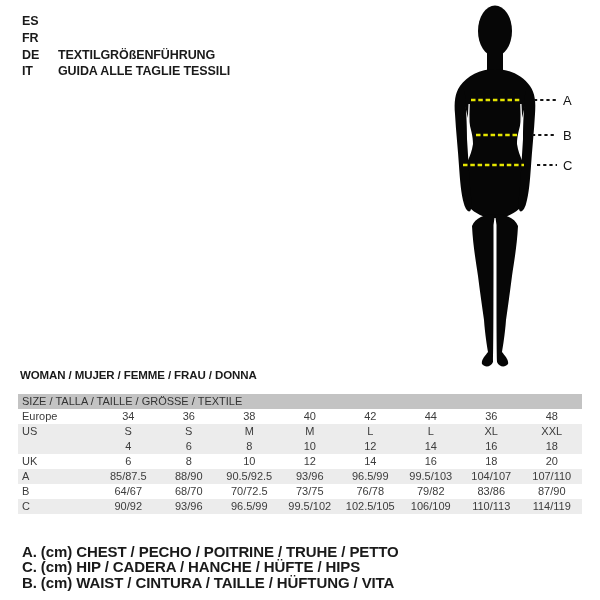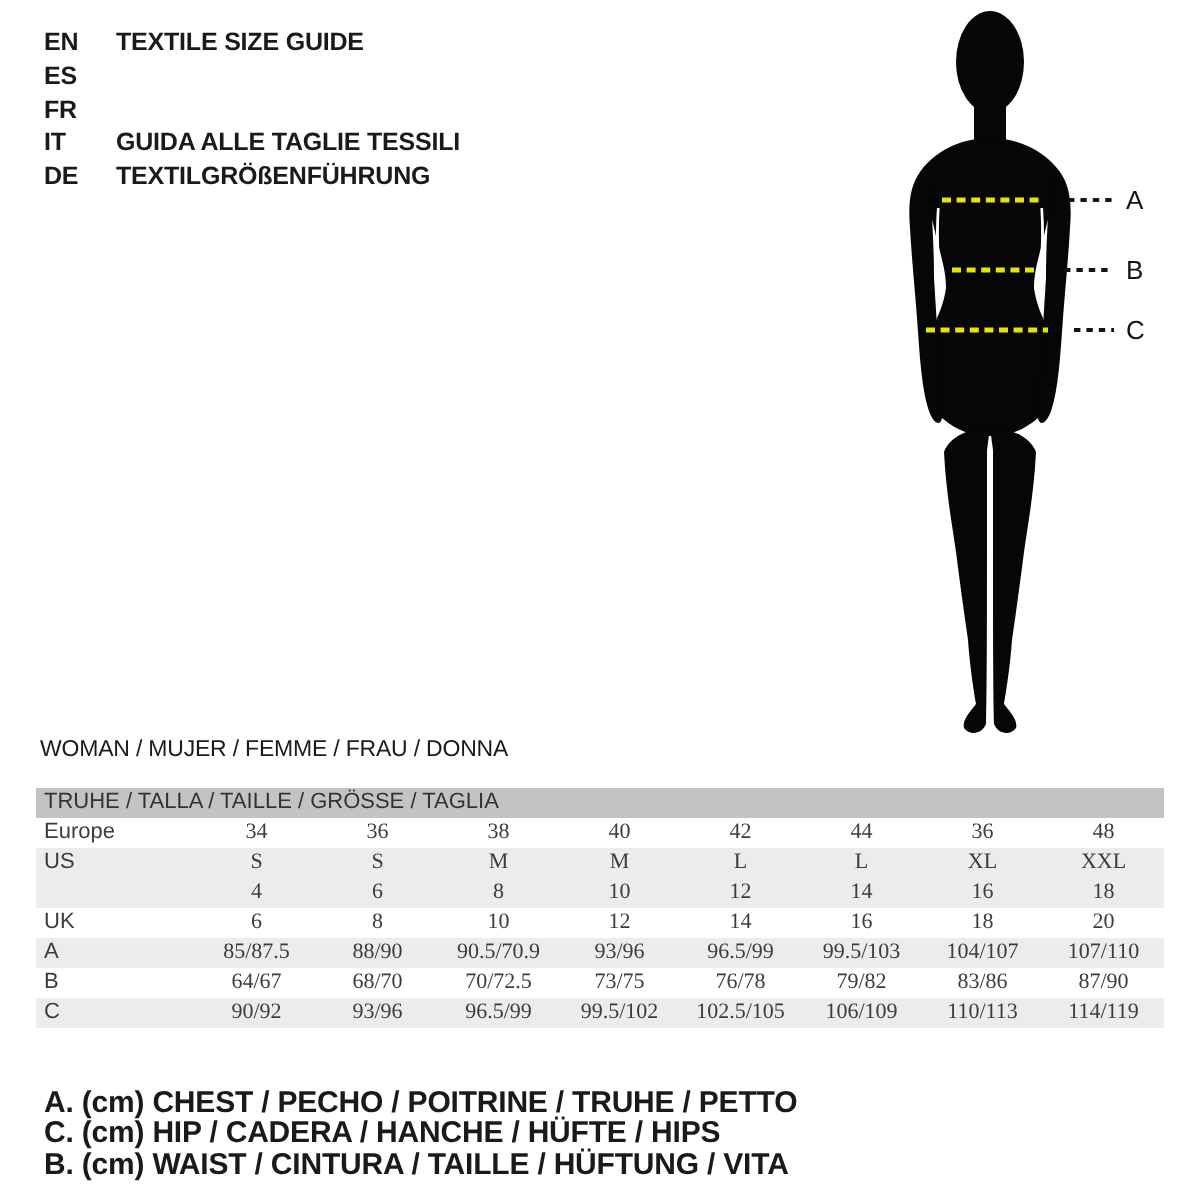--- a/index.html
+++ b/index.html
@@ -17,52 +17,48 @@
   
   .languages{position:absolute;left:22px;top:13px;}
   .lang-row{display:flex;font-weight:bold;font-size:12.5px;line-height:16.8px;letter-spacing:-0.1px;}
   .lang-code{width:36px;flex:0 0 36px;}
   
   .figure-wrap{position:absolute;left:425px;top:0;width:175px;height:372px;}
   .yline{stroke:var(--line-yellow);stroke-width:2.4;stroke-dasharray:4.5 2.8;fill:none;}
   .kline{stroke:#141414;stroke-width:2;stroke-dasharray:3.2 3;fill:none;}
   .marker-letter{font-family:"Liberation Sans",sans-serif;font-size:13px;fill:#141414;}
   
-  .gender-title{position:absolute;left:20px;top:369px;font-weight:normal;font-size:11.5px;letter-spacing:-0.1px;text-align:right;}
+  .gender-title{position:absolute;left:20px;top:369px;font-weight:bold;font-size:11.5px;letter-spacing:-0.1px;text-align:right;}
   
   .size-table{position:absolute;left:18px;top:394px;width:564px;font-size:11px;color:var(--table-ink);}
   .thead{background:var(--header-bar);height:15px;line-height:15px;padding-left:4px;color:#333;}
   .trow{display:flex;height:15px;line-height:15px;}
   .trow.shaded{background:var(--row-shaded);}
   .rlabel{flex:0 0 80px;padding-left:4px;box-sizing:border-box;}
-  .cell{flex:1;text-align:center;font-family:Liberation Serif, serif;}
+  .cell{flex:1;text-align:center;}
   
   .legend{position:absolute;left:22px;top:544px;font-weight:bold;font-size:15px;line-height:15.3px;letter-spacing:-0.1px;}
 </style>
 </head>
 <body>
 
 <div class="languages" id="languages">
     <div class="lang-row">
-      <span class="lang-code">EN</span>
-      <span class="lang-title">TEXTILE SIZE GUIDE</span>
-    </div>
-    <div class="lang-row">
       <span class="lang-code">ES</span>
     </div>
     <div class="lang-row">
       <span class="lang-code">FR</span>
     </div>
     <div class="lang-row">
+      <span class="lang-code">DE</span>
+      <span class="lang-title">TEXTILGRÖßENFÜHRUNG</span>
+    </div>
+    <div class="lang-row">
       <span class="lang-code">IT</span>
       <span class="lang-title">GUIDA ALLE TAGLIE TESSILI</span>
-    </div>
-    <div class="lang-row">
-      <span class="lang-code">DE</span>
-      <span class="lang-title">TEXTILGRÖßENFÜHRUNG</span>
     </div>
   </div>
 
 <div class="figure-wrap">
   <svg width="175" height="372" viewBox="0 0 175 372">
     <g fill="#060606">
       <ellipse cx="70" cy="31" rx="17" ry="25.5"></ellipse>
       <rect x="62" y="44" width="16" height="32"></rect>
       <path d="M35,86 C42,76 55,69 70,69 C85,69 98,76 105,86 C103,98 99,108 97,118 C94,130 92,136 92,144 C94,158 100,163 102,174 C104,188 99,201 94,209 C86,216 78,218 70,218 C62,218 54,216 46,209 C41,201 36,188 38,174 C40,163 46,158 48,144 C48,136 46,130 43,118 C41,108 37,98 35,86 Z"></path>
       <path d="M105,86 C110,93 111,102 110,114 C109,132 107,150 106,166 C105,180 104,194 101,204 C99,211 95,214 94,209 C93,203 94,195 95,187 C96,171 97,155 98,139 C98,123 99,107 100,95 C101,89 102,86 105,86 Z"></path>
@@ -82,21 +78,21 @@
     <line class="kline" x1="112" y1="165" x2="132" y2="165"></line>
     <text class="marker-letter" x="138" y="104.5">A</text>
     <text class="marker-letter" x="138" y="139.5">B</text>
     <text class="marker-letter" x="138" y="169.5">C</text>
   </svg>
 </div>
 
 <div class="gender-title">WOMAN / MUJER / FEMME / FRAU / DONNA</div>
 
 <div class="size-table">
-  <div class="thead">TRUHE / TALLA / TAILLE / GRÖSSE / TAGLIA</div>
+  <div class="thead">SIZE / TALLA / TAILLE / GRÖSSE / TEXTILE</div>
   <div id="table-rows">
       <div class="trow">
         <span class="rlabel">Europe</span>
         <span class="cell">34</span>
         <span class="cell">36</span>
         <span class="cell">38</span>
         <span class="cell">40</span>
         <span class="cell">42</span>
         <span class="cell">44</span>
         <span class="cell">36</span>
@@ -132,21 +128,21 @@
         <span class="cell">12</span>
         <span class="cell">14</span>
         <span class="cell">16</span>
         <span class="cell">18</span>
         <span class="cell">20</span>
       </div>
       <div class="trow shaded">
         <span class="rlabel">A</span>
         <span class="cell">85/87.5</span>
         <span class="cell">88/90</span>
-        <span class="cell">90.5/70.9</span>
+        <span class="cell">90.5/92.5</span>
         <span class="cell">93/96</span>
         <span class="cell">96.5/99</span>
         <span class="cell">99.5/103</span>
         <span class="cell">104/107</span>
         <span class="cell">107/110</span>
       </div>
       <div class="trow">
         <span class="rlabel">B</span>
         <span class="cell">64/67</span>
         <span class="cell">68/70</span>

